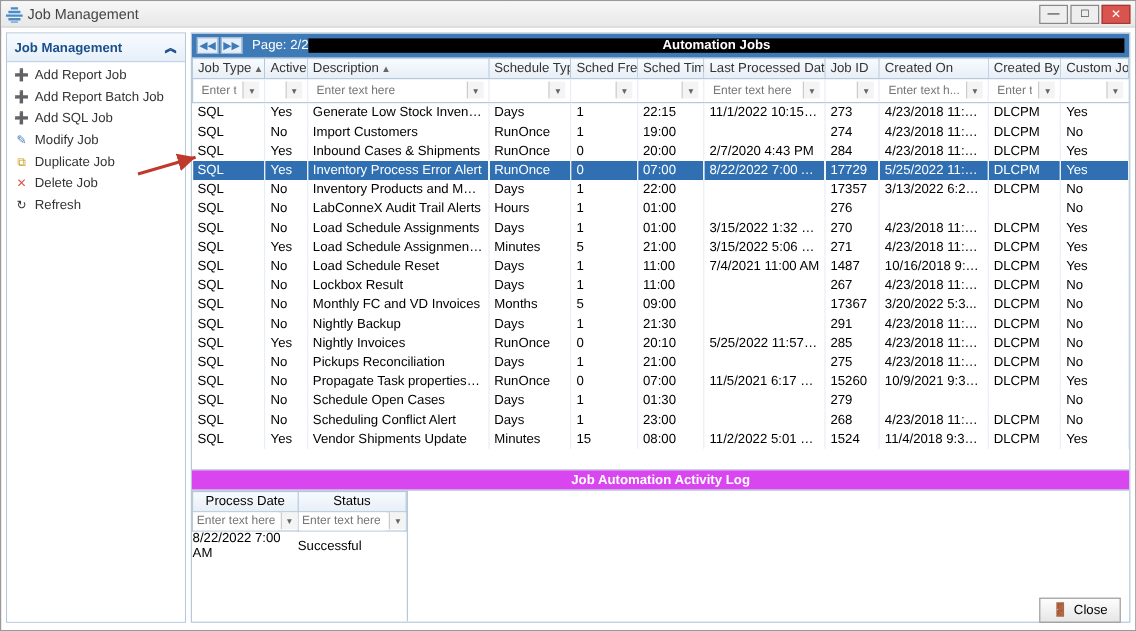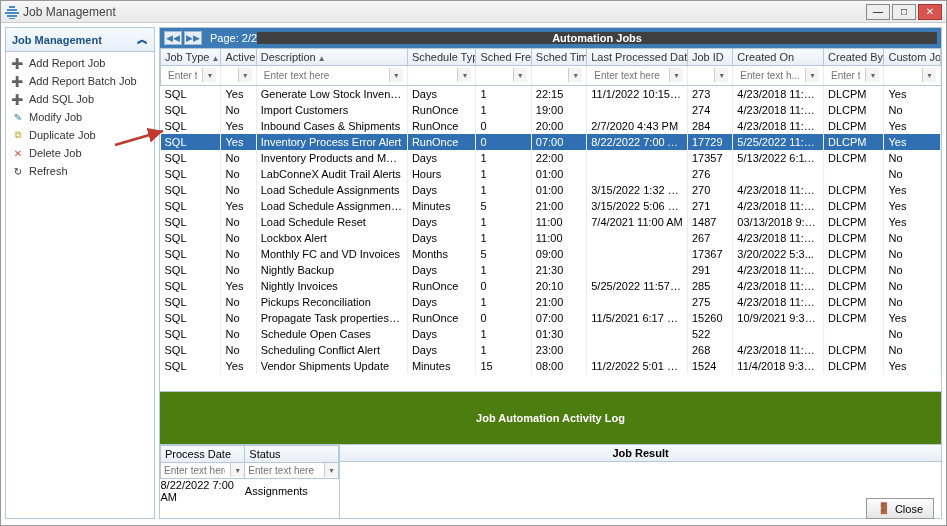--- a/index.html
+++ b/index.html
@@ -13,37 +13,37 @@
 .main { display:flex; height: calc(100% - 24px); padding:4px; gap:4px;}
 .sidebar { width:150px; display:flex; flex-direction:column; border:1px solid #b5c9db; }
 .sidebar-head { background:linear-gradient(#f7fbff,#e6eff9); color:#1a4f8a; font-weight:bold; padding:4px 6px; border-bottom:1px solid #b5c9db; display:flex; justify-content:space-between; align-items:center;}
 .sidebar-body { flex:1; background:#fff; padding:2px 0;}
 .side-item { padding:3px 6px; display:flex; align-items:center; gap:5px; cursor:pointer; color:#333;}
 .side-item .mi { width:12px; height:12px; display:inline-flex; align-items:center; justify-content:center; font-size:10px;}
 .content { flex:1; display:flex; flex-direction:column; border:1px solid #b5c9db; overflow:hidden;}
 .pager { height:20px; background:#3e7bb6; color:#fff; display:flex; align-items:center; padding:0 4px; font-size:11px;}
 .pager .nav { width:18px; height:14px; background:#e6eff9; color:#3e7bb6; display:inline-flex; align-items:center; justify-content:center; margin-right:2px; border:1px solid #9bb9d4; cursor:pointer; font-size:9px;}
 .pager .pg { margin-left:6px;text-align:center;}
-.section-title { text-align:center; background:#404040; color:#fff; font-weight:bold; flex:1;}
+.section-title { text-align:center; background:#000000; color:#fff; font-weight:bold; flex:1;}
 .grid-wrap { flex:0 0 auto; overflow:auto; border-bottom:1px solid #b5c9db;}
 table.grid { border-collapse:collapse; width:100%; table-layout:fixed;}
 table.grid th { background:linear-gradient(#f7fbff,#e8eef6); color:#333; font-weight:normal; padding:2px 4px; border:1px solid #b5c9db; text-align:left; white-space:nowrap; overflow:hidden; font-size:11px; position:relative;}
 table.grid th .sort { font-size:8px; color:#666; margin-left:2px;}
 .filter-row td { border:1px solid #b5c9db; padding:0; background:#fff;}
 .filter-row input { width:calc(100% - 16px); border:none; padding:2px 3px; font-size:10px; color:#999;}
 .filter-row .fbtn { width:14px; height:14px; float:right; border-left:1px solid #ccc; background:#f4f4f4; display:inline-flex; align-items:center; justify-content:center; font-size:8px; color:#666;}
 table.grid td { padding:2px 4px; border-right:1px solid #e8eef6; white-space:nowrap; overflow:hidden; text-overflow:ellipsis; font-size:11px;}
 table.grid tbody tr { height:14px;}
 table.grid tbody tr.sel td { background:#2f6fb2; color:#fff;}
 .log-area { display:flex; flex-direction:column; flex:1; }
-.log-title { background:#4d7c0f; color:#fff; text-align:center; font-weight:bold; padding:20px;}
+.log-title { background:#d946ef; color:#fff; text-align:center; font-weight:bold; padding:2px;}
 .log-body { flex:1; display:flex; border-top:1px solid #b5c9db;}
 .log-left { width:180px; border-right:1px solid #b5c9db; display:flex; flex-direction:column;}
 .log-left table { border-collapse:collapse; width:100%;}
-.log-left th { background:linear-gradient(#f7fbff,#e8eef6); border:1px solid #b5c9db; padding:2px 4px; text-align:left; font-weight:normal;}
+.log-left th { background:linear-gradient(#f7fbff,#e8eef6); border:1px solid #b5c9db; padding:2px 4px; text-align:center; font-weight:normal;}
 .log-right { flex:1; display:flex; flex-direction:column;}
 .job-result-h { background:linear-gradient(#f7fbff,#e8eef6); text-align:center; font-weight:bold; padding:2px; border-bottom:1px solid #b5c9db;}
 .job-result-b { flex:1; background:#fdfde8; padding:6px; color:#555;}
 .footer { position:absolute; bottom:6px; right:12px;}
 .btn { border:1px solid #999; background:linear-gradient(#fdfdfd,#e6e6e6); padding:3px 10px; display:inline-flex; align-items:center; gap:4px; cursor:pointer; font-size:11px;}
 .arrow { position:absolute; left:110px; top:126px; z-index:10; pointer-events:none;}
 .chev { color:#1a4f8a;}
 </style>
 </head>
 <body>
@@ -205,21 +205,21 @@
             </tr>
             <tr class="">
               <td>SQL</td>
               <td>No</td>
               <td>Inventory Products and Materials Up...</td>
               <td>Days</td>
               <td>1</td>
               <td>22:00</td>
               <td></td>
               <td>17357</td>
-              <td>5/13/2022 6:11...</td>
+              <td>3/13/2022 6:23...</td>
               <td>DLCPM</td>
               <td>No</td>
             </tr>
             <tr class="">
               <td>SQL</td>
               <td>No</td>
               <td>LabConneX Audit Trail Alerts</td>
               <td>Hours</td>
               <td>1</td>
               <td>01:00</td>
@@ -257,28 +257,28 @@
             </tr>
             <tr class="">
               <td>SQL</td>
               <td>No</td>
               <td>Load Schedule Reset</td>
               <td>Days</td>
               <td>1</td>
               <td>11:00</td>
               <td>7/4/2021 11:00 AM</td>
               <td>1487</td>
-              <td>03/13/2018 9:3...</td>
-              <td>DLCPM</td>
-              <td>Yes</td>
-            </tr>
-            <tr class="">
-              <td>SQL</td>
-              <td>No</td>
-              <td>Lockbox Alert</td>
+              <td>10/16/2018 9:3...</td>
+              <td>DLCPM</td>
+              <td>Yes</td>
+            </tr>
+            <tr class="">
+              <td>SQL</td>
+              <td>No</td>
+              <td>Lockbox Result</td>
               <td>Days</td>
               <td>1</td>
               <td>11:00</td>
               <td></td>
               <td>267</td>
               <td>4/23/2018 11:1...</td>
               <td>DLCPM</td>
               <td>No</td>
             </tr>
             <tr class="">
@@ -347,21 +347,21 @@
               <td>Yes</td>
             </tr>
             <tr class="">
               <td>SQL</td>
               <td>No</td>
               <td>Schedule Open Cases</td>
               <td>Days</td>
               <td>1</td>
               <td>01:30</td>
               <td></td>
-              <td>522</td>
+              <td>279</td>
               <td></td>
               <td></td>
               <td>No</td>
             </tr>
             <tr class="">
               <td>SQL</td>
               <td>No</td>
               <td>Scheduling Conflict Alert</td>
               <td>Days</td>
               <td>1</td>
@@ -398,27 +398,26 @@
                 <tr>
                   <th>Process Date</th>
                   <th>Status</th>
                 </tr>
                 <tr class="filter-row">
                   <td><input placeholder="Enter text here" style=""><span class="fbtn">▾</span></td>
                   <td><input placeholder="Enter text here" style=""><span class="fbtn">▾</span></td>
                 </tr>
                 <tr>
                   <td>8/22/2022 7:00 AM</td>
-                  <td>Assignments</td>
+                  <td>Successful</td>
                 </tr>
               </tbody>
             </table>
         </div>
         <div class="log-right">
-          <div class="job-result-h">Job Result</div>
         </div>
       </div>
     </div>
   </div>
 </div>
 
 <svg class="arrow" width="60" height="24">
   <defs>
       <marker id="ah" markerWidth="8" markerHeight="8" refX="6" refY="3" orient="auto">
         <path d="M0,0 L6,3 L0,6 Z" fill="#c0392b"></path>

